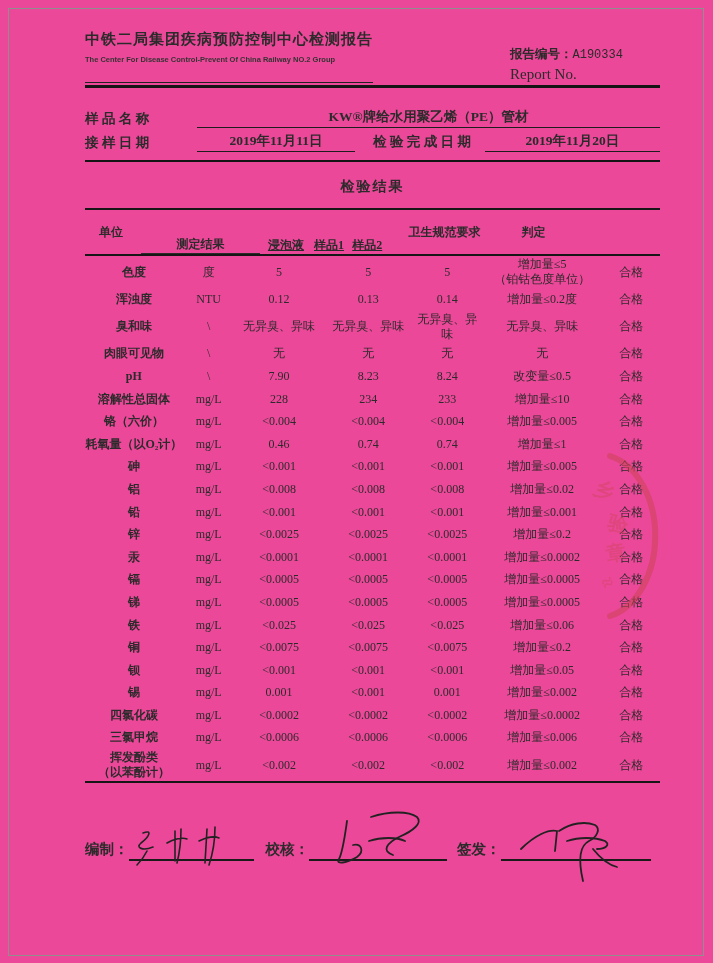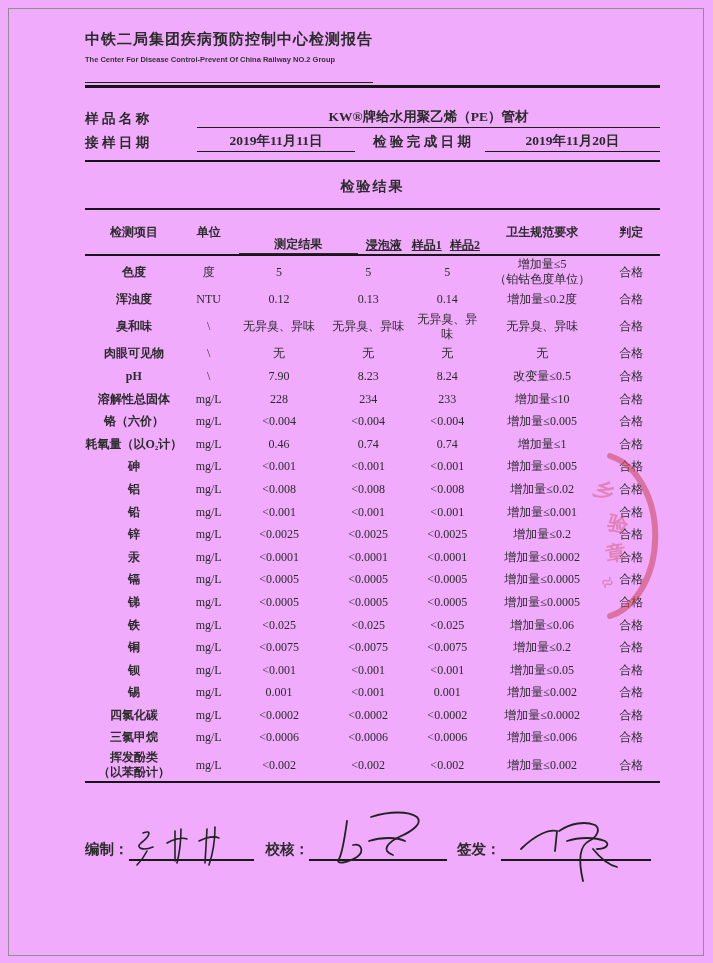--- a/index.html
+++ b/index.html
@@ -1,17 +1,17 @@
 <!DOCTYPE html>
 <html><head>
 <meta charset="utf-8">
 <style>
   html,body{margin:0;padding:0;background:#fafafa;}
   .page{
-    position:relative;width:713px;height:963px;background:#f0abfc;
+    position:relative;width:713px;height:963px;background:#ec4899;
     font-family:"Liberation Serif","DejaVu Serif",serif;color:#2b2b2b;
     overflow:hidden;margin:0 auto;
   }
   .frame{position:absolute;left:8px;top:8px;right:9px;bottom:7px;border:1px solid #8f8f8f;pointer-events:none;}
   .content{position:absolute;left:85px;top:30px;width:575px;}
 
   
   .hdr{display:flex;justify-content:space-between;align-items:flex-end;border-bottom:3px solid #141414;padding-bottom:2px;}
   .hdr-left{display:flex;flex-direction:column;}
   .org-cn{font-size:15px;font-weight:bold;letter-spacing:1px;margin-bottom:6px;}
@@ -76,41 +76,44 @@
 <div class="page">
   <div class="frame"></div>
 
   <div class="content">
 
     <div class="hdr">
       <div class="hdr-left">
         <div class="org-cn">中铁二局集团疾病预防控制中心检测报告</div>
         <div class="org-en">The Center For Disease Control-Prevent  Of China Railway NO.2 Group</div>
       </div>
+      <div class="hdr-right">
+        <div class="report-no-line"><span>报告编号：</span><span class="report-no-val">A190334</span></div>
+        <div class="report-no-en">Report No.</div>
+      </div>
     </div>
 
     <div class="sinfo">
       <div class="sirow">
         <div class="silabel">样  品  名  称</div>
         <div class="sival">KW®牌给水用聚乙烯（PE）管材</div>
       </div>
       <div class="sirow">
         <div class="silabel">接  样  日  期</div>
         <div class="sival date1">2019年11月11日</div>
         <div class="simid">检 验 完 成 日 期</div>
         <div class="sival">2019年11月20日</div>
       </div>
       <div class="divider"></div>
     </div>
 
     <div class="rtitle">检验结果</div>
 
     <div class="tbl">
       <div class="thead">
-        <div class="hc item">检测项目</div>
         <div class="hc unit">单位</div>
         <div class="hgroup">
           <div class="hgroup-top">测定结果</div>
           <div class="hgroup-bot">
             <div class="hsub soak">浸泡液</div>
             <div class="hsub s1">样品1</div>
             <div class="hsub s2">样品2</div>
           </div>
         </div>
         <div class="hc req">卫生规范要求</div>

